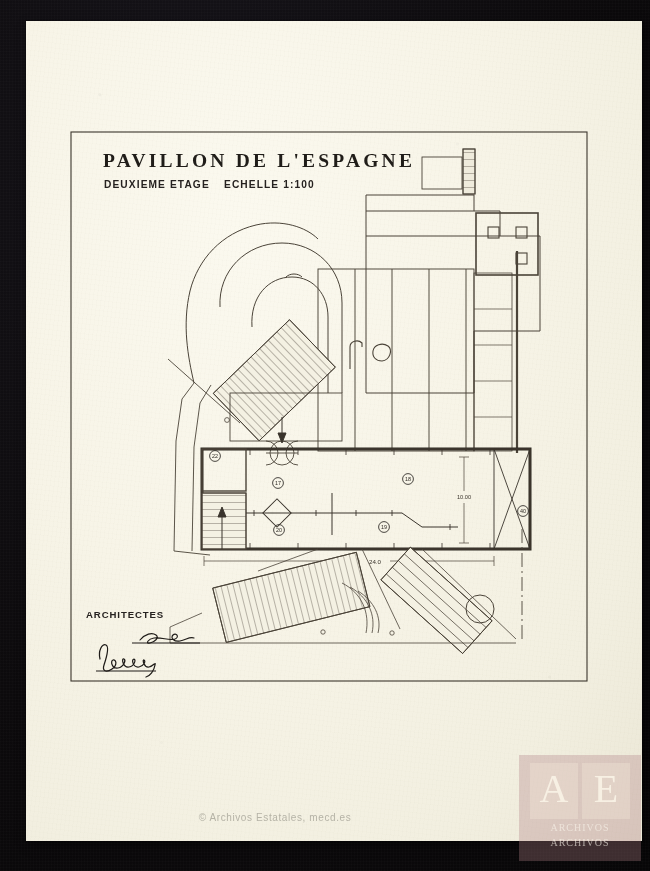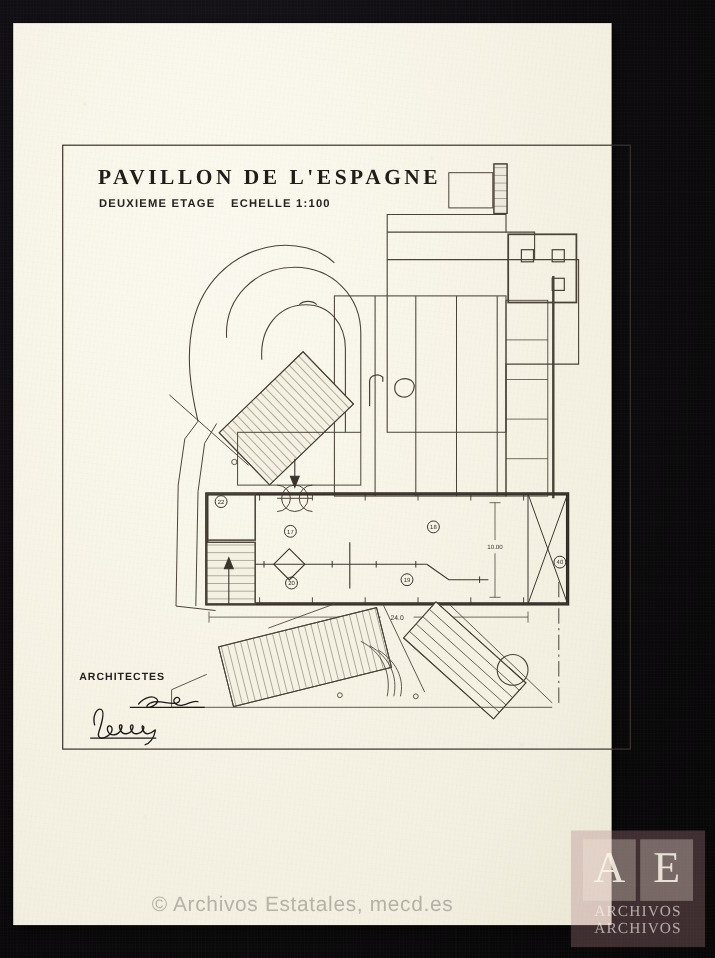--- a/index.html
+++ b/index.html
@@ -19,21 +19,21 @@
   #mount::after{
     content:""; position:absolute; inset:0;
     background-image:
       repeating-linear-gradient(0deg, rgba(255,255,255,.012) 0 1px, transparent 1px 3px),
       repeating-linear-gradient(90deg, rgba(255,255,255,.012) 0 1px, transparent 1px 3px);
     pointer-events:none;
   }
 
   
   #sheet {
-    position:absolute; left:12px; top:21px; width:544px; height:820px;
+    position:absolute; left:26px; top:21px; width:616px; height:820px;
     background:
       radial-gradient(ellipse at 35% 25%, #fbf9ef 0%, #f7f4e7 45%, #f2efe0 78%, #ebe7d6 100%);
     box-shadow: 3px 4px 10px rgba(0,0,0,.55), 0 0 2px rgba(0,0,0,.4);
   }
   #sheet::before{
     content:""; position:absolute; inset:0;
     background-image:
       radial-gradient(circle at 12% 9%, rgba(0,0,0,.035) 0 1px, transparent 2px),
       radial-gradient(circle at 70% 15%, rgba(0,0,0,.025) 0 1px, transparent 2px),
       radial-gradient(circle at 40% 60%, rgba(0,0,0,.02) 0 1px, transparent 2px),
@@ -52,21 +52,21 @@
   
   #plate {
     position:absolute; left:44px; top:110px; width:518px; height:551px;
   }
   #plate svg { display:block; }
 
   
   #wm-text {
     position:absolute; left:0; top:812px; width:550px;
     text-align:center;
-    font-size:19px;
+    font-size:10px;
     letter-spacing:.6px;
     color:rgba(120,118,108,.50);
     font-family:"Liberation Sans", sans-serif;
     pointer-events:none;
   }
 
   
   #logo {
     position:absolute; left:519px; top:755px; width:122px; height:106px;
     background:rgba(175,128,135,.33);
@@ -82,21 +82,21 @@
     color:rgba(250,245,232,.86);
     font-family:"Liberation Serif", serif;
     font-size:40px; line-height:1;
     padding-bottom:4px;
   }
   #logo .l1,#logo .l2{
     position:absolute; left:11px; width:100px;
     color:rgba(250,246,236,.62);
     font-family:"Liberation Serif", serif;
     letter-spacing:1px;
-    font-size:14px;
+    font-size:10px;
     text-align:center;
   }
   #logo .l1{ top:67px; }
   #logo .l2{ top:82px; }
 </style>
 </head>
 <body>
 
 <div id="mount"></div>
 

